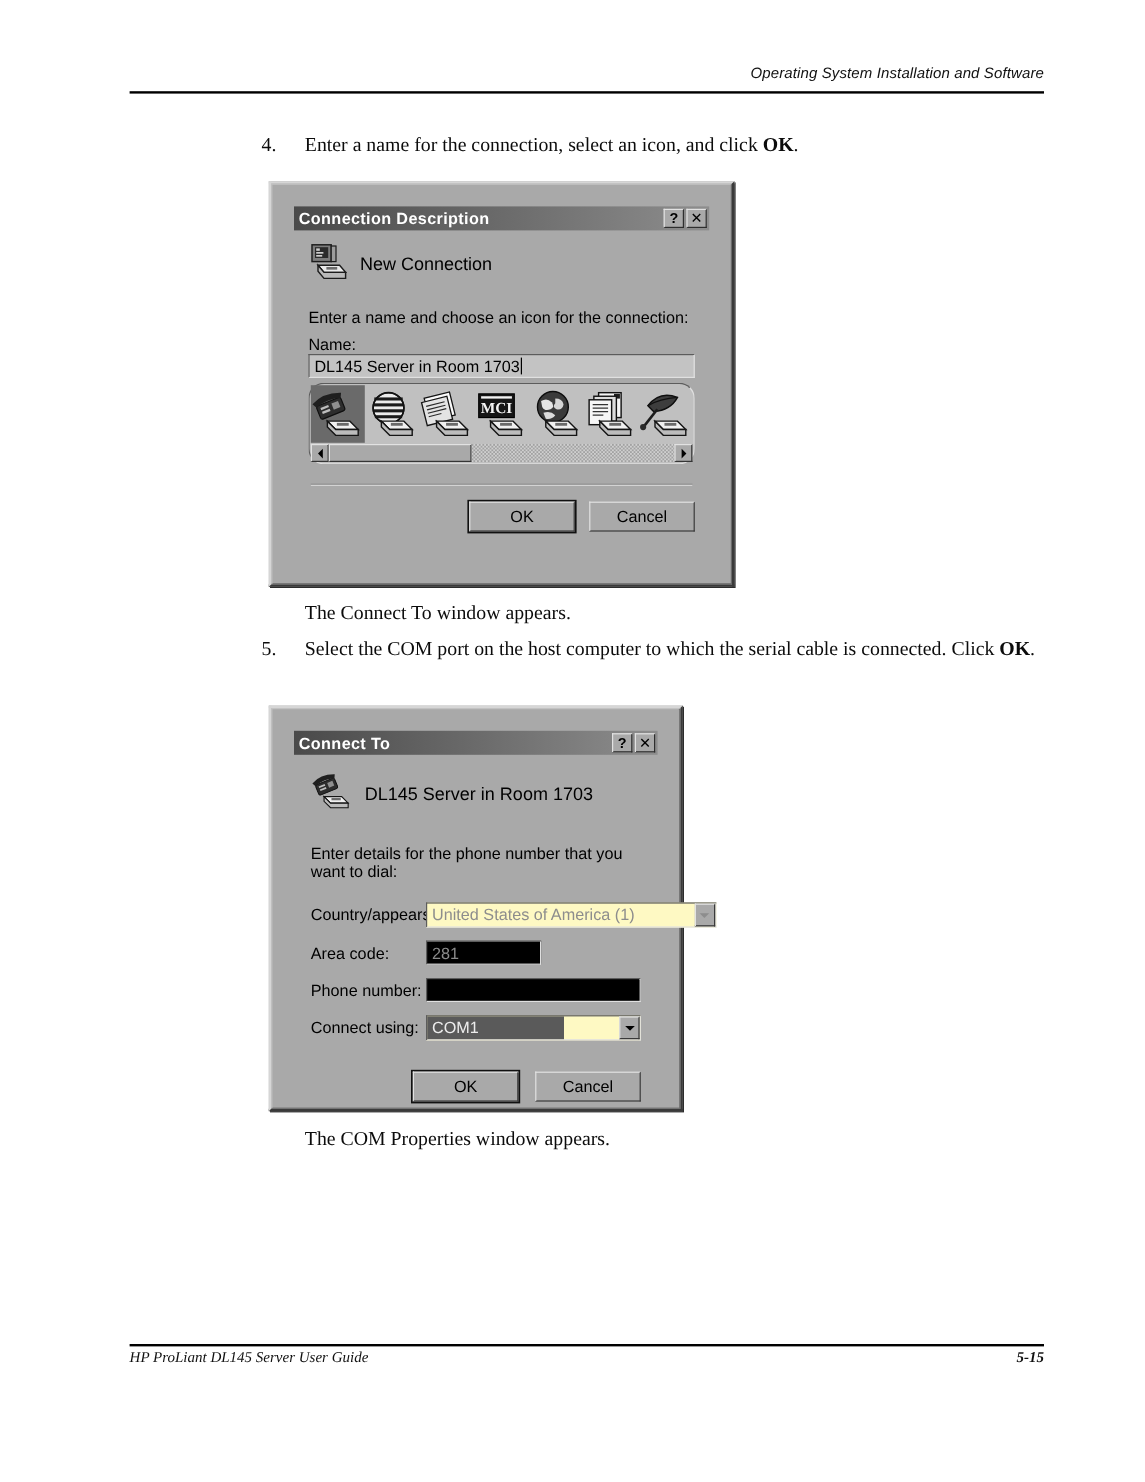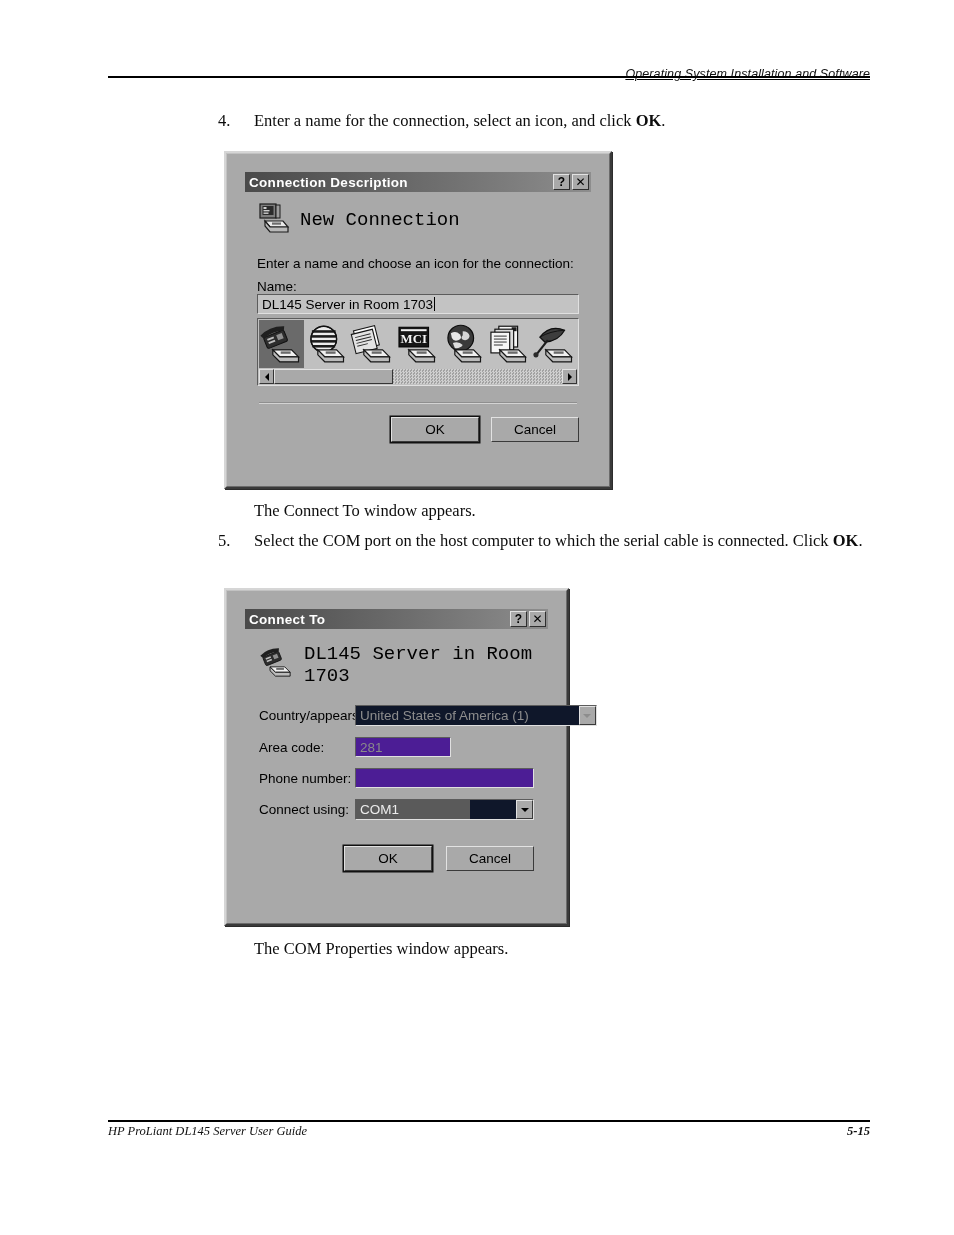--- a/index.html
+++ b/index.html
@@ -12,21 +12,21 @@
     font-family: "Liberation Serif", "DejaVu Serif", serif;
     color: #000000;
     position: relative;
     overflow: hidden;
   }
 
   
   .page { position:absolute; inset:0; }
 
   .header-area {
-    position:absolute; left:108px; top:67px; width:762px; height:26px;text-decoration:underline;
+    position:absolute; left:108px; top:54px; width:762px; height:26px;
   }
   .header-text {
     font-family: "Liberation Sans", "DejaVu Sans", sans-serif;
     font-style: italic;
     font-size: 12.5px;
     text-align: right;
     color: #111;
     letter-spacing: 0.1px;
     white-space: nowrap;
   }
@@ -112,28 +112,28 @@
     border-right:1.5px solid #2e2e2e;
     border-bottom:1.5px solid #2e2e2e;
     display:flex; align-items:center; justify-content:center;
     font-size:12px; font-weight:bold; line-height:1; color:#000;
     font-family:"Liberation Sans","DejaVu Sans",sans-serif;
   }
 
   .dlg-body { position:relative; padding: 10px 12px 8px 12px; }
 
   .hdr-row { display:flex; align-items:center; gap:9px; }
-  .hdr-label { font-size:19px;font-family:Liberation Mono, monospace; }
+  .hdr-label { font-size:15px; }
 
   .prompt { font-size:13.5px; margin-top:18px; }
 
   .field-label { font-size:13.5px; margin-top:8px; }
 
   .txtfield {
-    background:#4c1d95;
+    background:#000000;
     border-top:1.5px solid #5c5c5c;
     border-left:1.5px solid #5c5c5c;
     border-right:1.5px solid #e0e0e0;
     border-bottom:1.5px solid #e0e0e0;
     font-size:13.5px;
     padding: 2px 4px;
     height: 20px;
     display:flex; align-items:center;
     overflow:hidden; white-space:nowrap;
   }
@@ -146,20 +146,21 @@
 
   
   .iconbox {
     margin-top:4px;
     background:#c0c0c0;
     border-top:1.5px solid #5c5c5c;
     border-left:1.5px solid #5c5c5c;
     border-right:1.5px solid #e0e0e0;
     border-bottom:1.5px solid #e0e0e0;
     padding:1px;
+    border-radius:13px;
   }
   .icon-strip { display:flex; height:48px; }
   .icon-cell {
     width:51px; height:48px;
     display:flex; align-items:flex-end; justify-content:center;
     padding-bottom:1px;
     overflow:hidden;
   }
   .icon-cell.sel { background:#6a6a6a; }
 
@@ -195,21 +196,21 @@
   .btn.default { box-shadow: 0 0 0 1.5px #111; }
 
   
   .ct-row { display:flex; align-items:center; margin-top:11px; }
   .ct-label { width:96px; font-size:13.5px; }
   .ct-ctrl { flex:1; display:flex; }
   .combo {
     flex:1; display:flex; align-items:stretch;
     border-top:1.5px solid #5c5c5c; border-left:1.5px solid #5c5c5c;
     border-right:1.5px solid #e0e0e0; border-bottom:1.5px solid #e0e0e0;
-    background:#0f172a; height:21px;gap:46px;
+    background:#fef9c3; height:21px;gap:46px;
   }
   .combo .val {
     flex:1; display:flex; align-items:center; padding:0 4px;
     font-size:13.5px; white-space:nowrap; overflow:hidden;
   }
   .combo.disabled .val { color:#8d8d8d; }
   .combo.sel .val { background:#5a5a5a; color:#ececec; }
   .combo .arrow {
     width:17px; background:#a9a9a9;
     border-top:1.5px solid #e2e2e2; border-left:1.5px solid #e2e2e2;
@@ -440,20 +441,21 @@
                 <path d="M4 6 q12 -6 26 0 l-2 4 q-11 -4 -22 0 z" fill="#1f1f1f"></path>
               </g>
               <path d="M14 27 L33 27 L40 34 L21 34 Z" fill="#f0f0f0" stroke="#151515" stroke-width="1.2"></path>
               <path d="M14 27 L14 32 L21 39 L40 39 L40 34 L21 34 Z" fill="#bcbcbc" stroke="#151515" stroke-width="1.2"></path>
               <rect x="22" y="28.5" width="10" height="2.4" fill="#6a6a6a"></rect>
             </svg>
           </span>
           <span class="hdr-label">DL145 Server in Room 1703</span>
         </div>
 
+        <div class="prompt" style="margin-top:22px;">Enter details for the phone number that you want to dial:</div>
 
         <div class="ct-row" style="margin-top:18px;">
           <div class="ct-label">Country/appears:</div>
           <div class="ct-ctrl">
             <div class="combo disabled">
               <div class="val">United States of America (1)</div>
               <div class="arrow">
                   <span class="tri"></span>
                 </div>
             </div>

